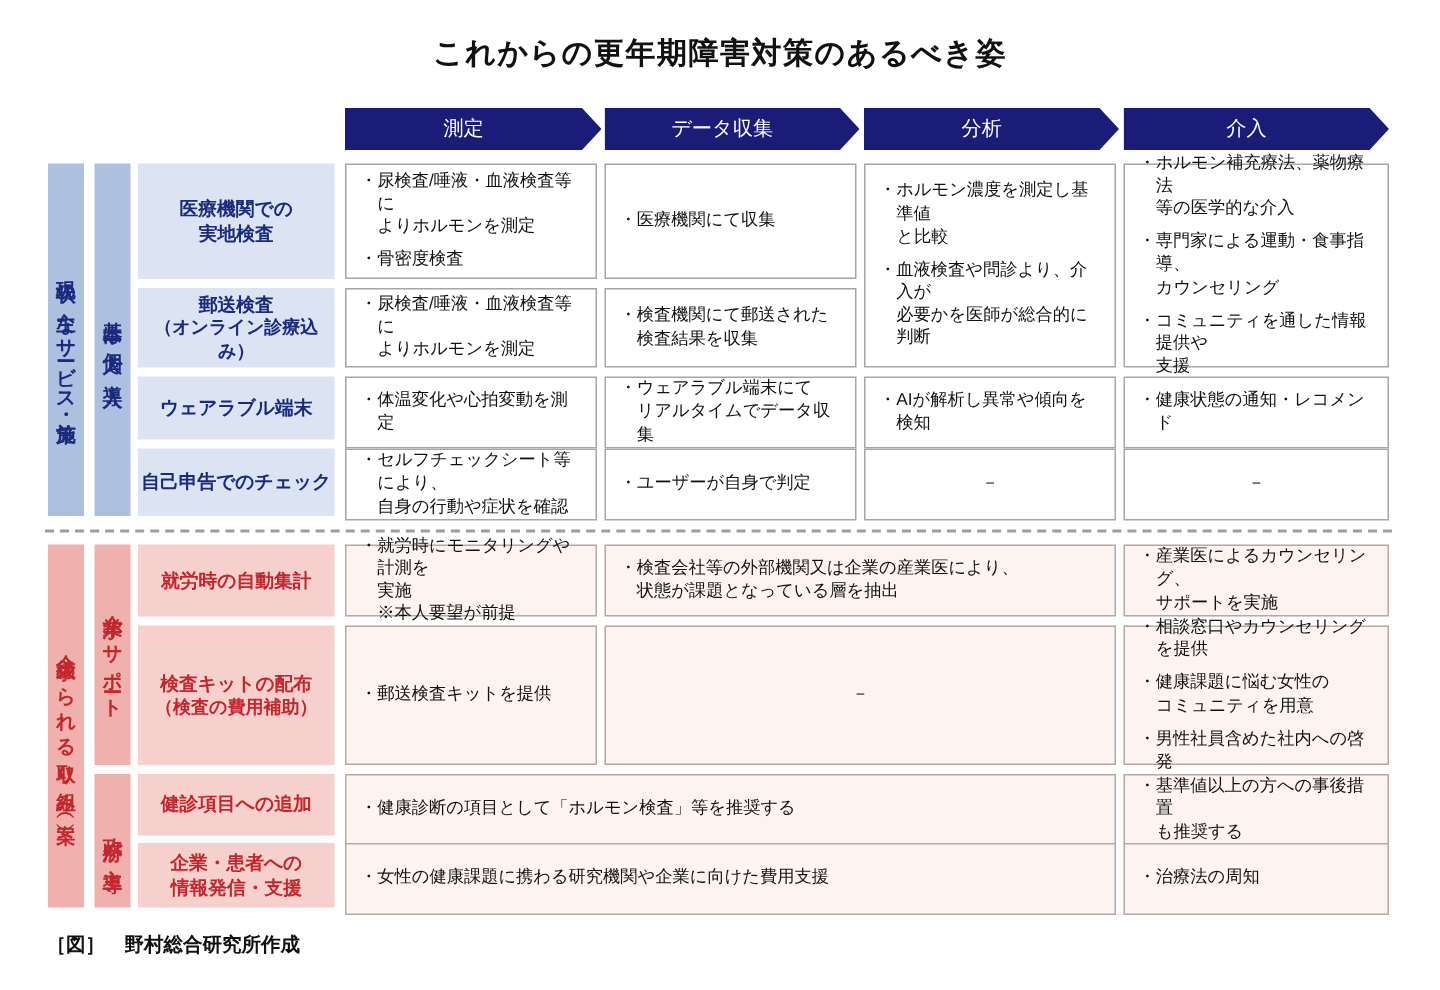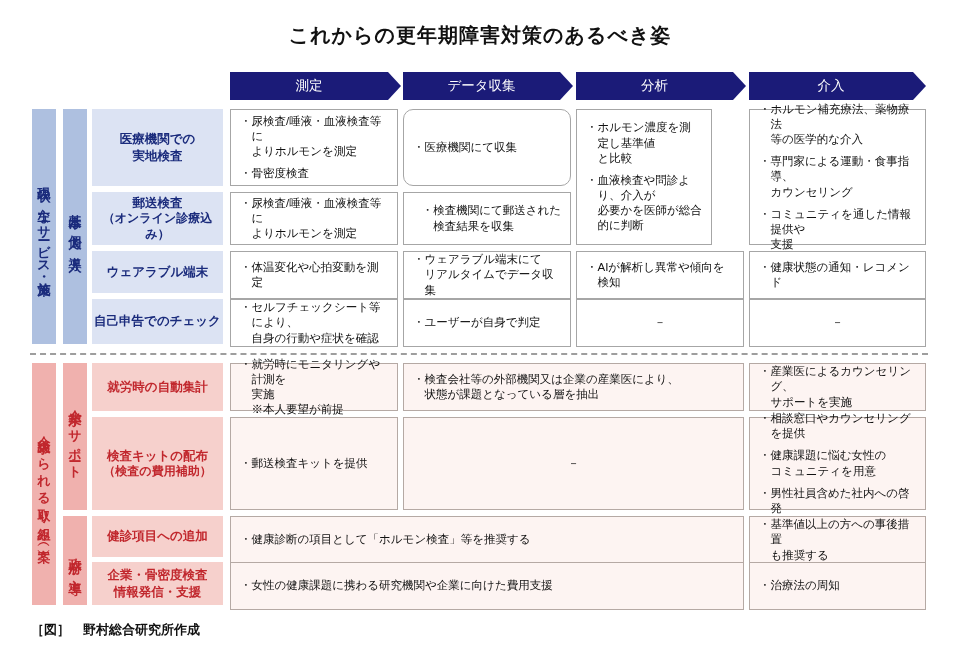--- a/index.html
+++ b/index.html
@@ -70,34 +70,34 @@
   </div>
   <div class="abs rowlabel rowlabel-blue" style="left:92px;top:299px;width:131px;height:45px;">
     <span class="main">自己申告でのチェック</span>
   </div>
 
   <div class="abs cell" style="left:230px;top:109px;width:168px;height:77px;">
     <div class="bullet">・尿検査/唾液・血液検査等に
 よりホルモンを測定</div>
     <div class="bullet">・骨密度検査</div>
   </div>
-  <div class="abs cell" style="left:403px;top:109px;width:168px;height:77px;border-radius:10px;">
+  <div class="abs cell" style="left:403px;top:109px;width:168px;height:77px;">
     <div class="bullet">・医療機関にて収集</div>
   </div>
 
   <div class="abs cell" style="left:230px;top:192px;width:168px;height:53px;">
     <div class="bullet">・尿検査/唾液・血液検査等に
 よりホルモンを測定</div>
   </div>
-  <div class="abs cell" style="left:403px;top:192px;width:168px;height:53px;align-items:flex-end;">
+  <div class="abs cell" style="left:403px;top:192px;width:168px;height:53px;">
     <div class="bullet">・検査機関にて郵送された
 検査結果を収集</div>
   </div>
 
-  <div class="abs cell" style="left:576px;top:109px;width:136px;height:136px;">
+  <div class="abs cell" style="left:576px;top:109px;width:168px;height:136px;">
     <div class="bullet">・ホルモン濃度を測定し基準値
 と比較</div>
     <div class="bullet">・血液検査や問診より、介入が
 必要かを医師が総合的に判断</div>
   </div>
   <div class="abs cell" style="left:749px;top:109px;width:177px;height:136px;">
     <div class="bullet">・ホルモン補充療法、薬物療法
 等の医学的な介入</div>
     <div class="bullet">・専門家による運動・食事指導、
 カウンセリング</div>
@@ -143,21 +143,21 @@
     <span class="main">就労時の自動集計</span>
   </div>
   <div class="abs rowlabel rowlabel-pink" style="left:92px;top:417px;width:131px;height:93px;">
     <span class="main">検査キットの配布</span>
     <span class="sub">（検査の費用補助）</span>
   </div>
   <div class="abs rowlabel rowlabel-pink" style="left:92px;top:516px;width:131px;height:41px;">
     <span class="main">健診項目への追加</span>
   </div>
   <div class="abs rowlabel rowlabel-pink" style="left:92px;top:562px;width:131px;height:43px;">
-    <span class="main">企業・骨密度検査
+    <span class="main">企業・患者への
 情報発信・支援</span>
   </div>
 
   <div class="abs cell cell-pink" style="left:230px;top:363px;width:168px;height:48px;font-family:Liberation Serif, serif;">
     <div class="bullet">・就労時にモニタリングや計測を
 実施
 ※本人要望が前提</div>
   </div>
   <div class="abs cell cell-pink" style="left:403px;top:363px;width:341px;height:48px;">
     <div class="bullet">・検査会社等の外部機関又は企業の産業医により、

